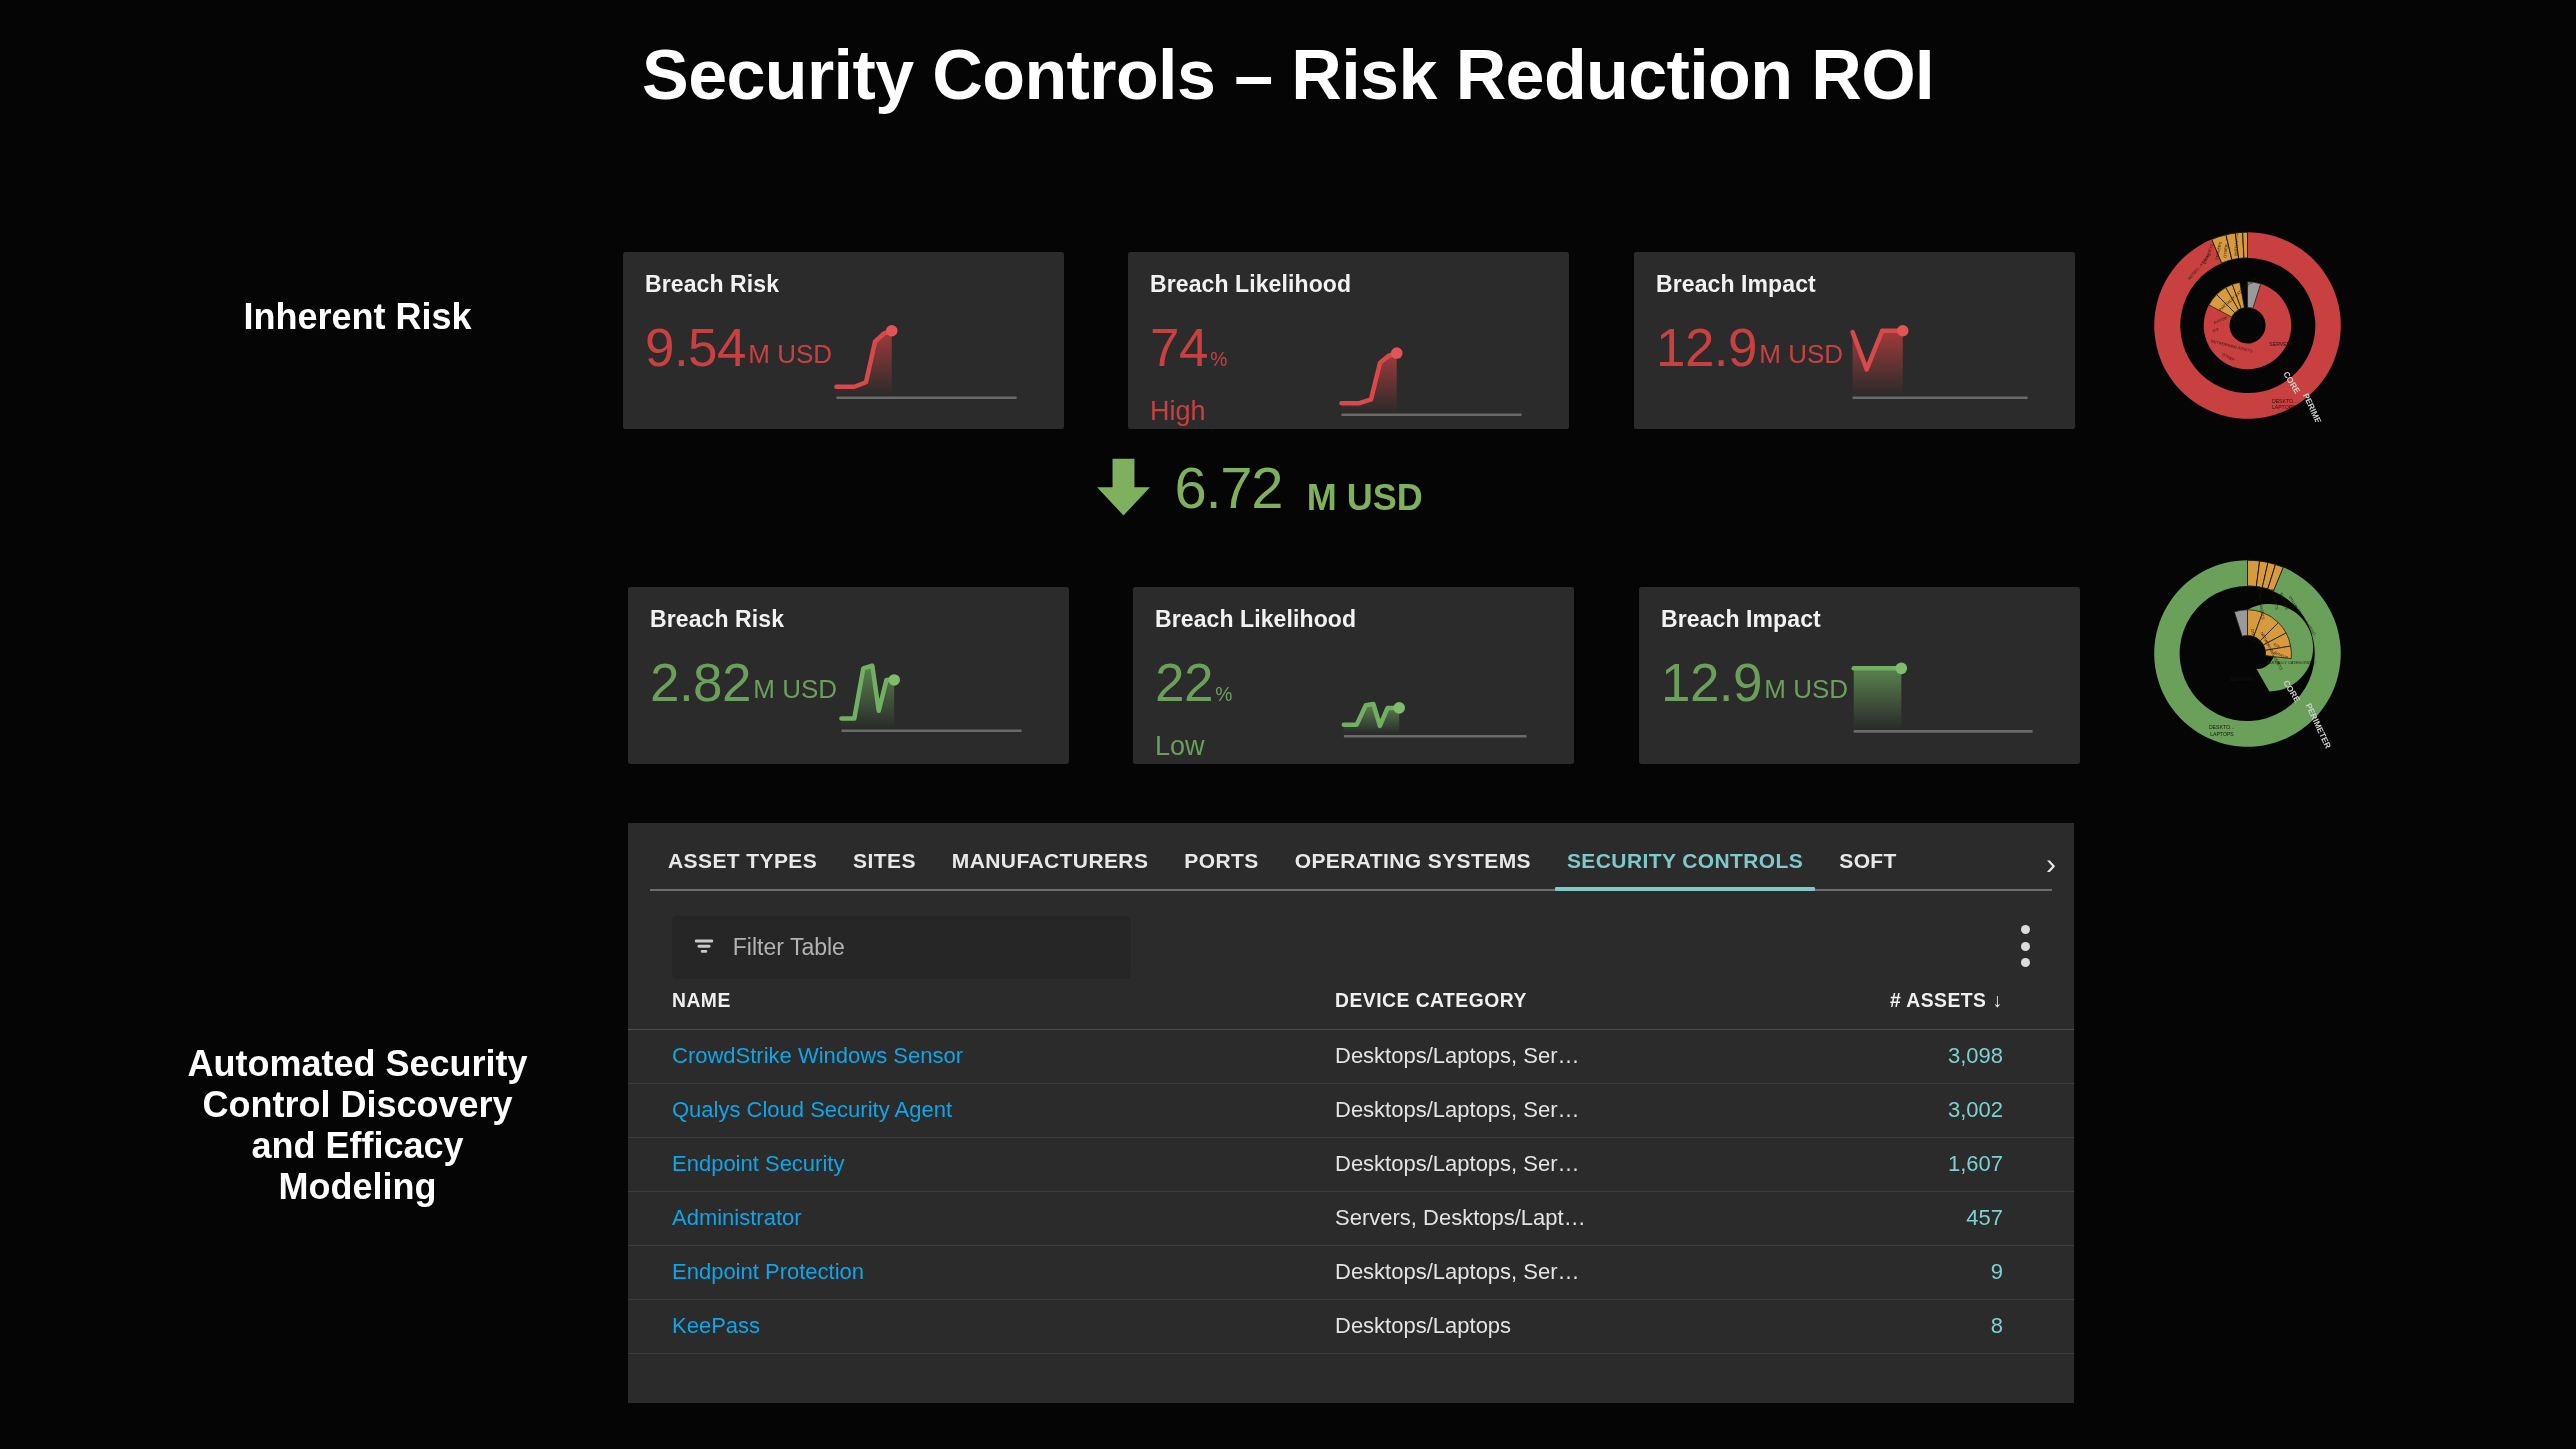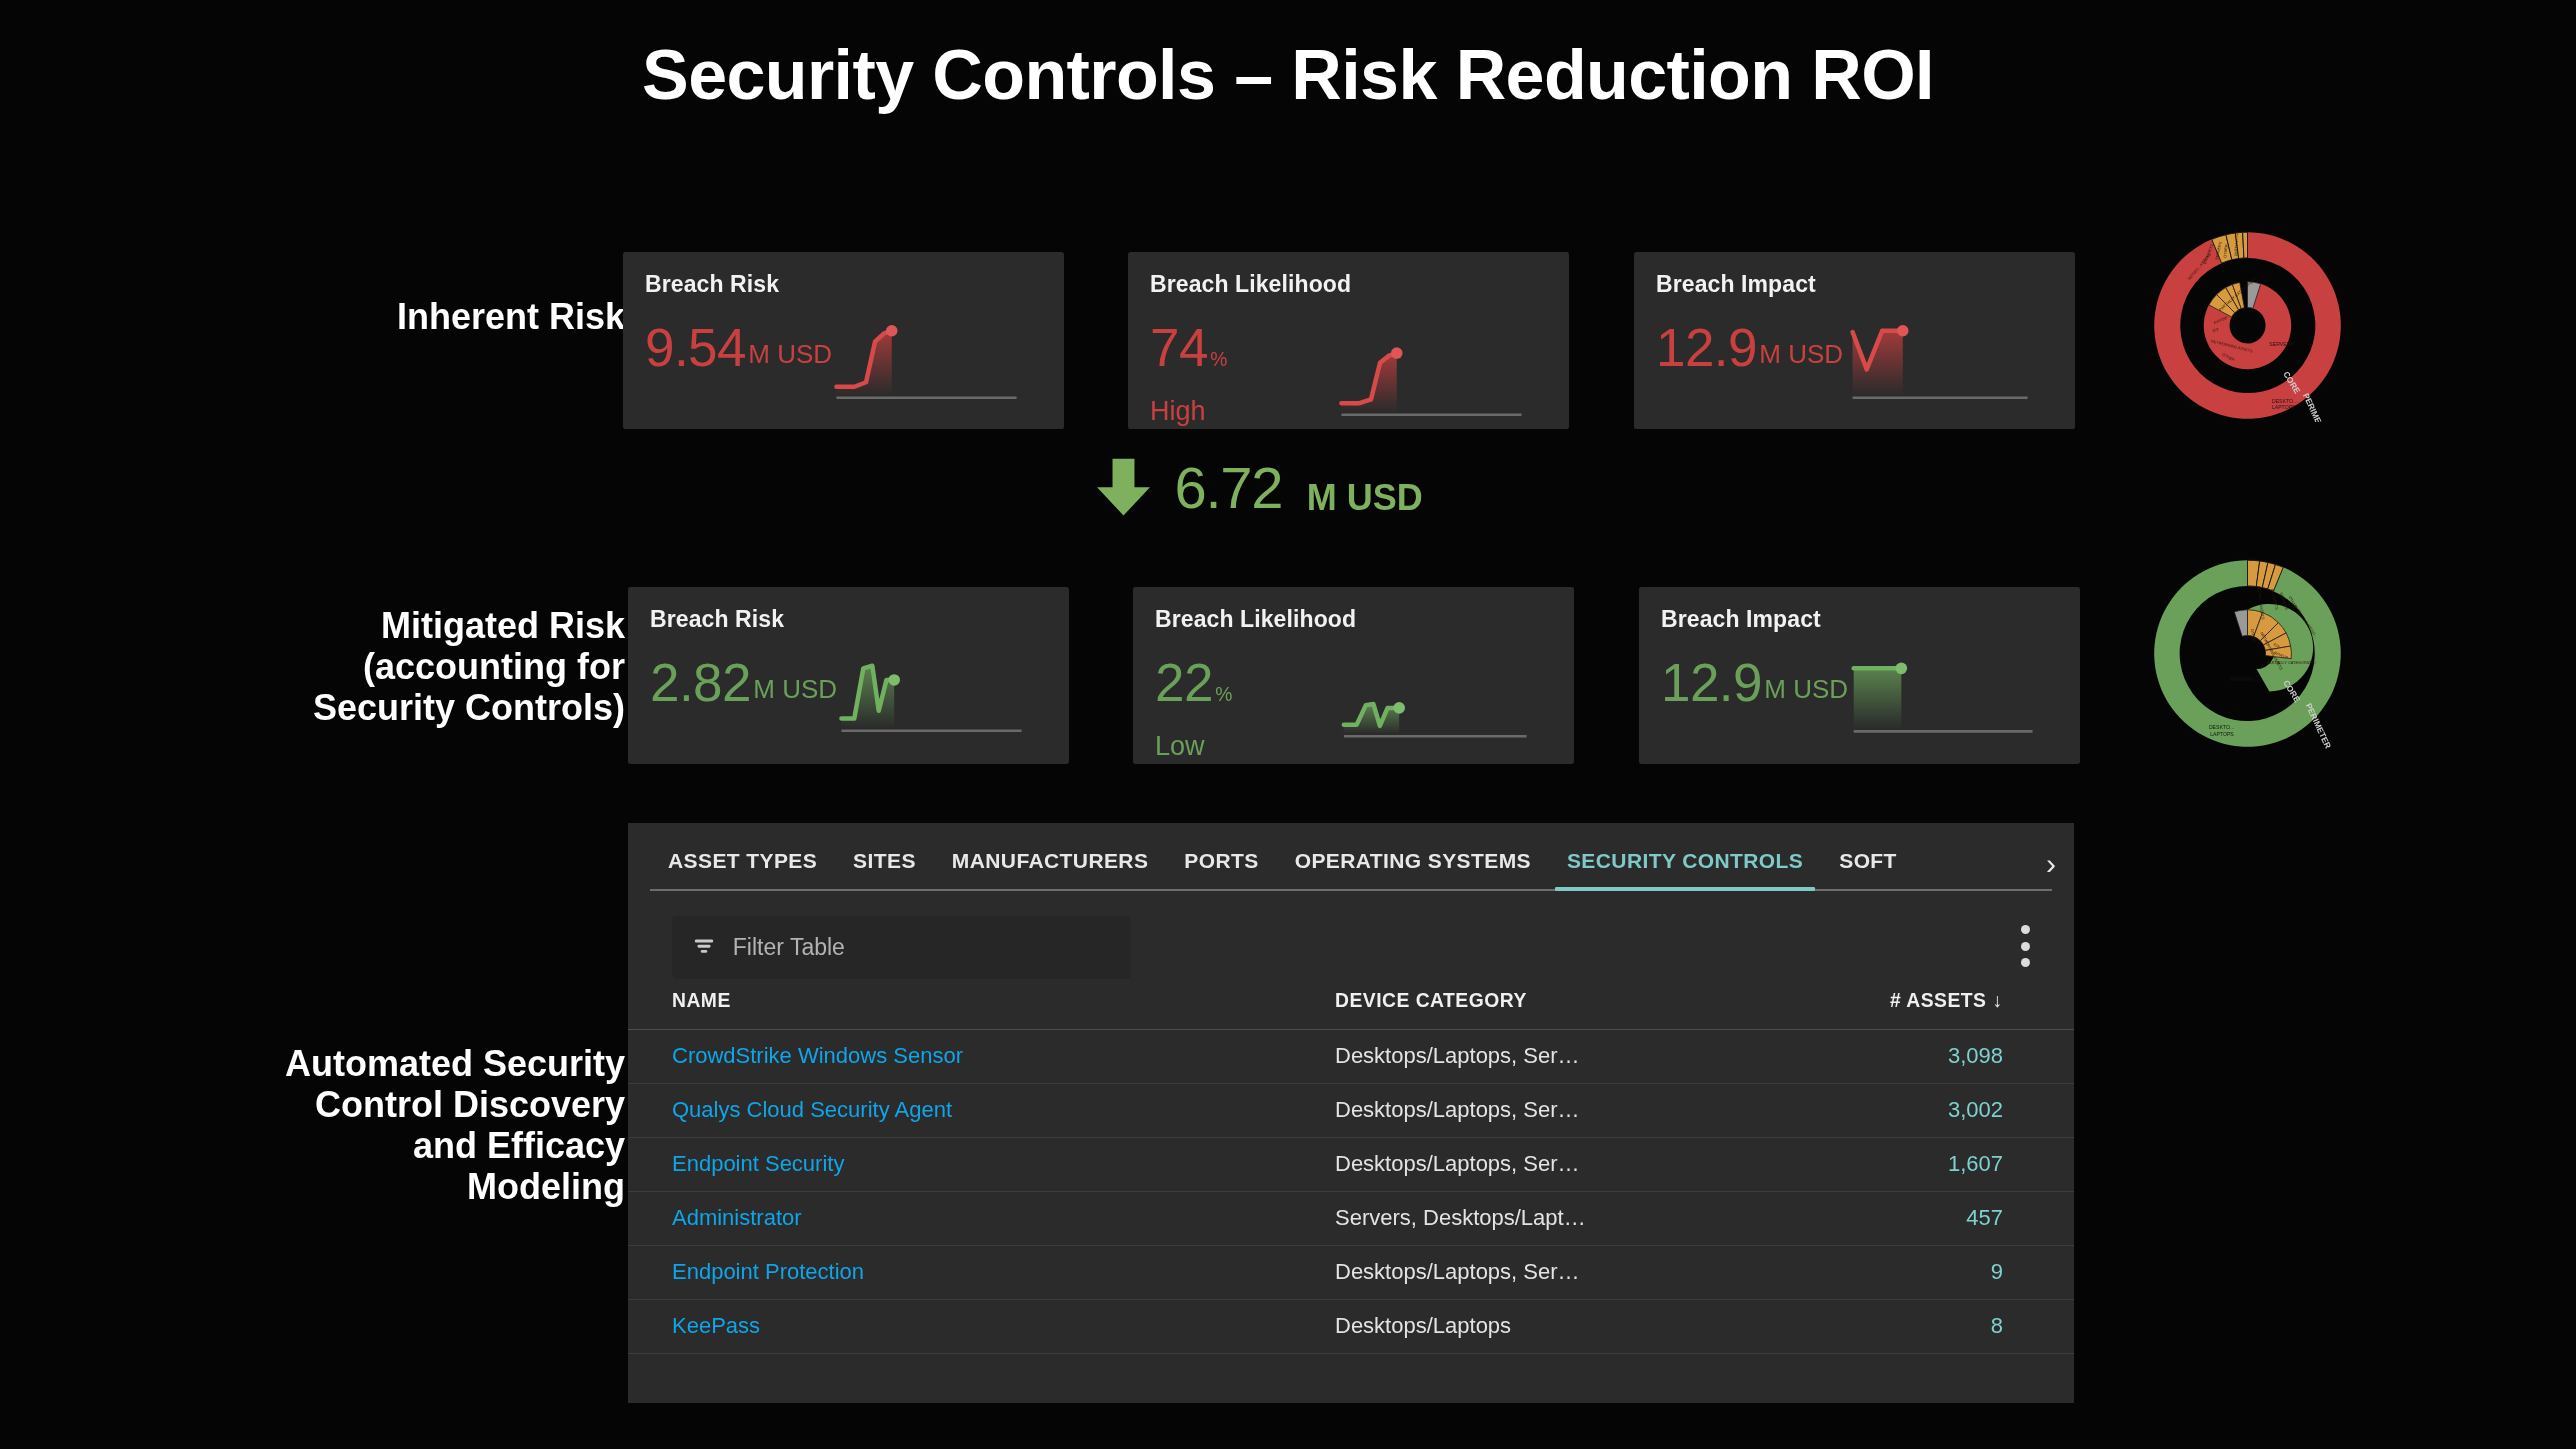--- a/index.html
+++ b/index.html
@@ -17,21 +17,21 @@
     position:absolute;left:0;top:35px;width:2576px;
     text-align:center;
     font-size:70px;font-weight:700;letter-spacing:-0.6px;
     color:#ffffff;
     font-family:"Liberation Sans", sans-serif;
   }
 
   
   .row-label{
     position:absolute;
-    text-align:right;
+    text-align:center;
     font-size:36px;font-weight:700;line-height:1.14;
     color:#ffffff;
   }
   #lbl-inherent{left:90px;top:296px;width:535px;}
   #lbl-mitigated{left:90px;top:605px;width:535px;}
   #lbl-auto{left:90px;top:1043px;width:535px;}
 
   
   .card{
     position:absolute;
@@ -175,21 +175,20 @@
   .sort-arrow{margin-left:6.4px;font-size:19.3px;}
 </style>
 </head>
 <body>
 
 <div class="slide">
 
   <div class="title">Security Controls – Risk Reduction ROI</div>
 
   <div class="row-label" id="lbl-inherent">Inherent Risk</div>
-  <div class="row-label" id="lbl-mitigated">Mitigated Risk<br>(accounting for<br>Security Controls)</div>
   <div class="row-label" id="lbl-auto">Automated Security<br>Control Discovery<br>and Efficacy<br>Modeling</div>
 
   <div class="card" style="left:623px;top:252px;width:441px;height:177px;">
     <div class="card-title">Breach Risk</div>
     <div class="card-body">
       <span class="big-val red">9.54</span>
       <span class="unit red">M USD</span>
       <span class="spark" style="top:-3.9px;">
         <svg width="193" height="84" viewBox="0 0 300 130">
           <defs>

